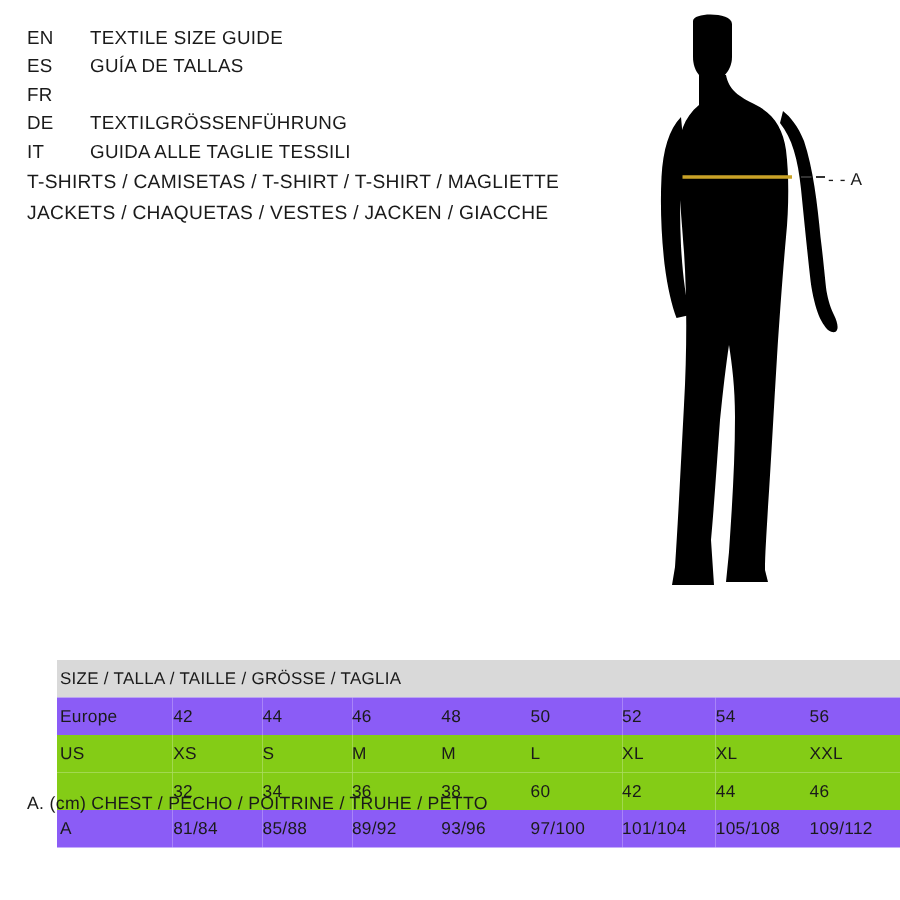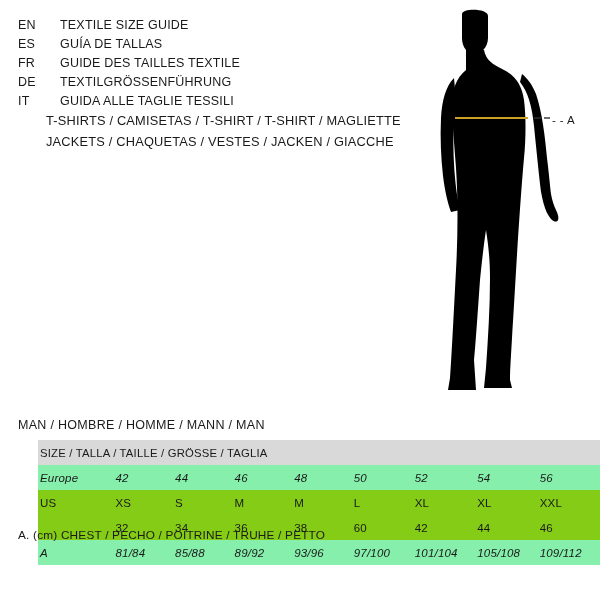--- a/index.html
+++ b/index.html
@@ -50,21 +50,20 @@
     position: absolute;
     top: 110px;
     left: 18px;
     width: 400px;
   }
   .cat-line {
     font-size: 12.8px;
     line-height: 21px;
     letter-spacing: 0.2px;
     color: #1a1a1a;
-    margin-left: 28px;
   }
 
   
   .figure-wrap {
     position: absolute;
     top: 8px;
     left: 400px;
     width: 185px;
     height: 400px;
   }
@@ -109,22 +108,21 @@
   }
   .size-table tr.head-row td {
     background: #d9d9d9;
     font-size: 11.3px;
     padding-left: 2px;
   }
   .size-table tr.shade td {
     background: #84cc16;
   }
   .size-table tr.light td {
-    background: #86efac;
-    font-style: italic;
+    background: #8b5cf6;
   }
   .size-table td.c0 { width: 86px; padding-left: 2px; }
   .size-table td.cell { width: 68px; }
 
   
   .footnote {
     position: absolute;
     top: 528px;
     left: 18px;
     font-size: 11.8px;
@@ -141,21 +139,20 @@
     <div class="lang-row">
       <span class="lang-code">EN</span>
       <span class="lang-text">TEXTILE SIZE GUIDE</span>
     </div>
     <div class="lang-row">
       <span class="lang-code">ES</span>
       <span class="lang-text">GUÍA DE TALLAS</span>
     </div>
     <div class="lang-row">
       <span class="lang-code">FR</span>
-      <span class="lang-text">GUIDE DES TAILLES TEXTILE</span>
     </div>
     <div class="lang-row">
       <span class="lang-code">DE</span>
       <span class="lang-text">TEXTILGRÖSSENFÜHRUNG</span>
     </div>
     <div class="lang-row">
       <span class="lang-code">IT</span>
       <span class="lang-text">GUIDA ALLE TAGLIE TESSILI</span>
     </div>
   </div>
@@ -190,21 +187,20 @@
         C145,128 142,104 136,86 C132,76 127,70 122,66 Z"></path>
 
       <line x1="55" y1="110" x2="128" y2="110" stroke="#c9a227" stroke-width="2.2" stroke-dasharray="1 0"></line>
 
       <line x1="134" y1="110" x2="141" y2="110" stroke="#333333" stroke-width="1.4"></line>
       <line x1="144" y1="110" x2="150" y2="110" stroke="#333333" stroke-width="1.4"></line>
     </svg>
     <div class="measure-label">- - A</div>
   </div>
 
-  <div class="man-heading">MAN / HOMBRE / HOMME / MANN / MAN</div>
 
   <table class="size-table">
     <tbody>
       <tr class="head-row">
         <td colspan="9">SIZE / TALLA / TAILLE / GRÖSSE / TAGLIA</td>
       </tr>
       <tr class="light">
         <td class="c0">Europe</td>
         <td class="cell">42</td>
         <td class="cell">44</td>

